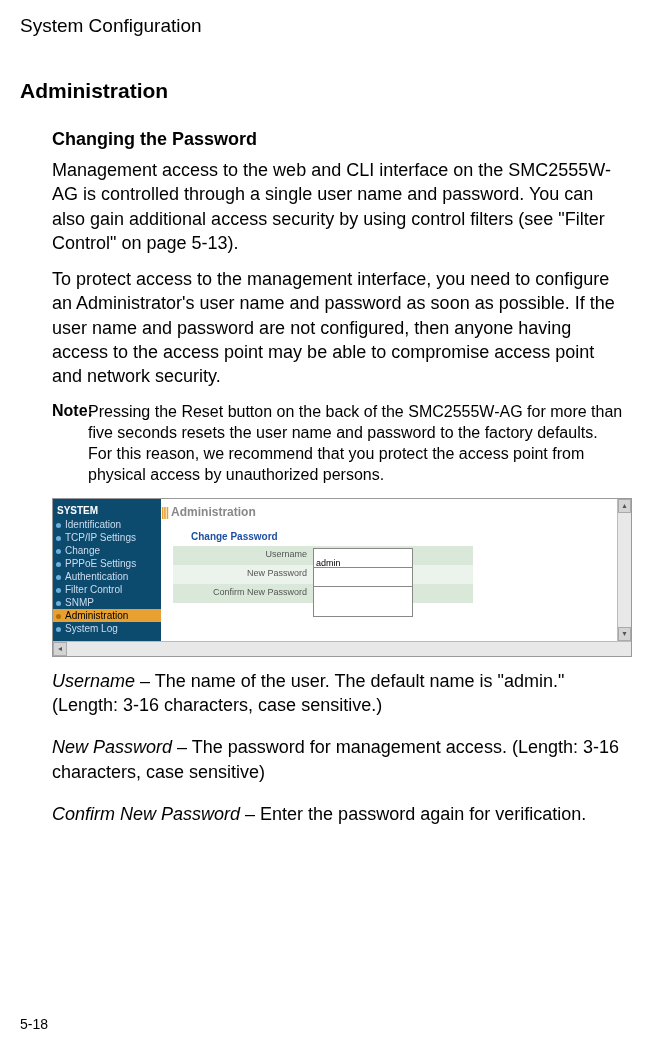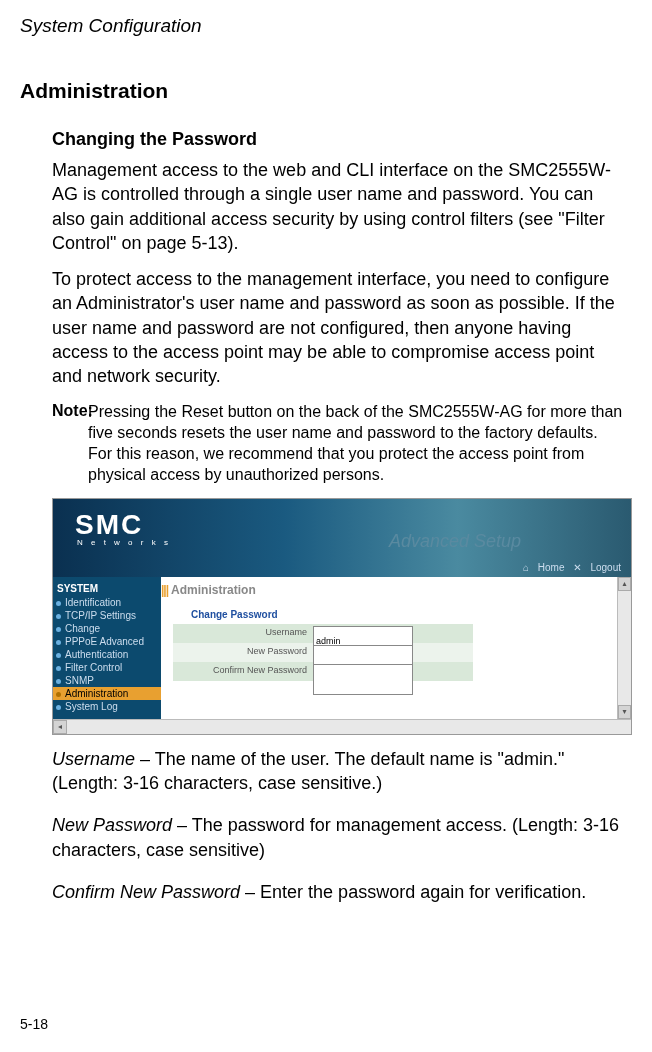--- a/index.html
+++ b/index.html
@@ -5,21 +5,20 @@
     * { box-sizing: border-box; margin: 0; padding: 0; }
     body {
       font-family: Arial, Helvetica, sans-serif;
       width: 652px;
       height: 1052px;
       padding: 15px 20px 20px 20px;
       color: #000;
       position: relative;
     }
     .header-title {
-      font-style: italic;
       font-size: 19px;
       margin-bottom: 42px;
     }
     .section-heading {
       font-weight: bold;
       font-size: 21px;
       margin-bottom: 26px;
     }
     .sub-heading {
       font-weight: bold;
@@ -222,36 +221,27 @@
 <div class="body-text">Management access to the web and CLI interface on the SMC2555W-AG is controlled through a single user name and password. You can also gain additional access security by using control filters (see "Filter Control" on page 5-13).</div>
 
 <div class="body-text">To protect access to the management interface, you need to configure an Administrator's user name and password as soon as possible. If the user name and password are not configured, then anyone having access to the access point may be able to compromise access point and network security.</div>
 
 <div class="note-block">
   <span class="note-label">Note:</span>
   <span class="note-text">Pressing the Reset button on the back of the SMC2555W-AG for more than five seconds resets the user name and password to the factory defaults. For this reason, we recommend that you protect the access point from physical access by unauthorized persons.</span>
 </div>
 
 <div class="screenshot">
-  <div class="shot-header">
-    <div class="shot-logo">SMC</div>
-    <div class="shot-logo-sub">N e t w o r k s</div>
-    <div class="shot-setup">Advanced Setup</div>
-    <div class="shot-toplinks">
-      <span>⌂ <span>Home</span></span>
-      <span>✕ <span>Logout</span></span>
-    </div>
-  </div>
   <div class="shot-body">
     <div class="shot-sidebar">
       <div class="shot-side-head">SYSTEM</div>
       <div class="shot-side-item">Identification</div>
       <div class="shot-side-item">TCP/IP Settings</div>
       <div class="shot-side-item">Change</div>
-      <div class="shot-side-item">PPPoE Advanced</div>
+      <div class="shot-side-item">PPPoE Settings</div>
       <div class="shot-side-item">Authentication</div>
       <div class="shot-side-item">Filter Control</div>
       <div class="shot-side-item">SNMP</div>
       <div class="shot-side-item active">Administration</div>
       <div class="shot-side-item">System Log</div>
     </div>
     <div class="shot-main">
       <div class="shot-main-head"><span class="bars">|||</span><span>Administration</span></div>
       <div class="shot-main-sub">Change Password</div>
       <div class="shot-form">

